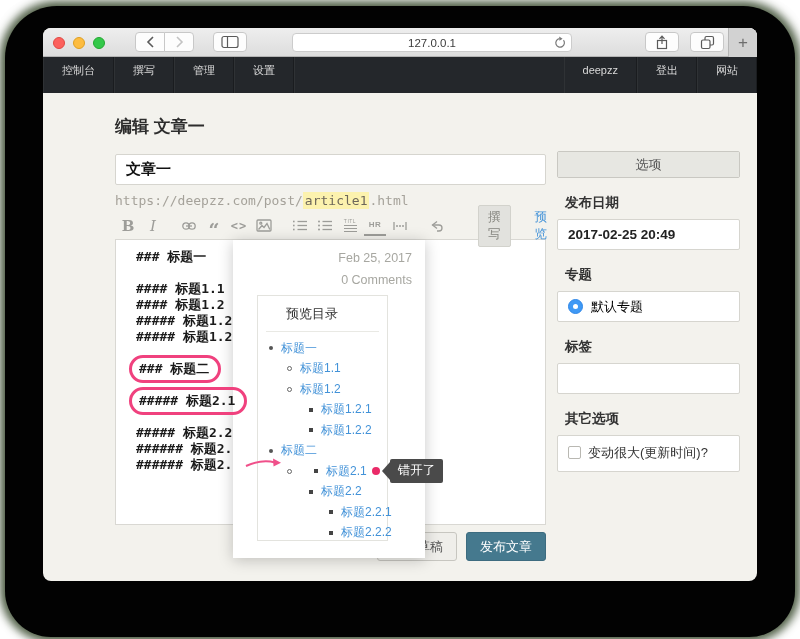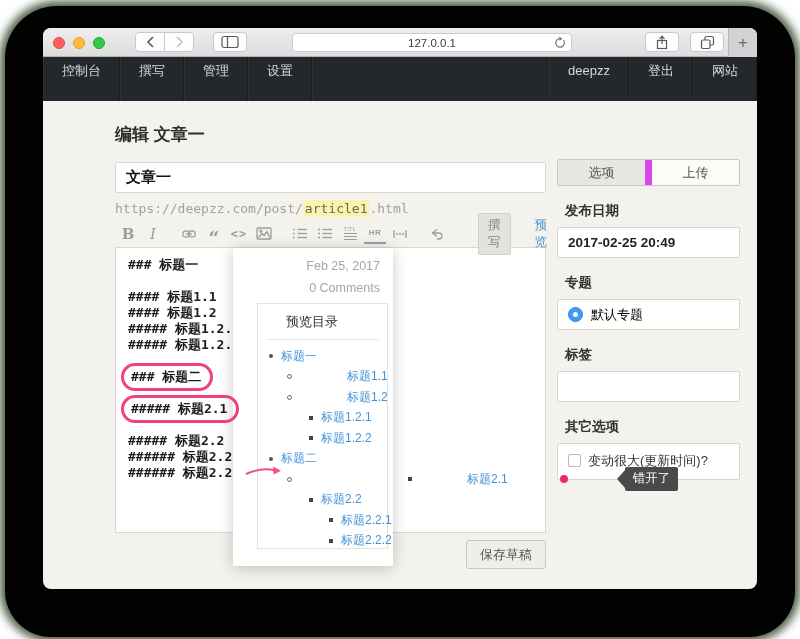--- a/index.html
+++ b/index.html
@@ -33,21 +33,21 @@
     border:1px solid #ccc; border-radius:4px; font-size:11.5px; color:#3c3c3c;
     display:flex; align-items:center; justify-content:center;margin-left:27px; }
   .reload { position:absolute; right:5px; top:2px; color:#7a7a7a; }
   .btn-share { left:602px; width:34px; }
   .btn-tabs  { left:647px; width:34px; }
   .plus-stub { position:absolute; right:0; top:0; width:29px; height:29px; background:#d2d2d2;
     border-left:1px solid #b5b5b5; border-radius:0 8px 0 0; color:#6e6e6e; font-size:17px;
     display:flex; align-items:center; justify-content:center; }
 
   
-  .navbar { height:44px; background:#24272b; display:flex; font-size:13px; color:#d9d9d9; }
+  .navbar { height:36px; background:#24272b; display:flex; font-size:11px; color:#d9d9d9; }
   .nav-item { line-height:27px; padding:0 18px; border-right:1px solid #1a1c1f;
     border-left:1px solid rgba(255,255,255,.05); cursor:default; }
   .nav-spacer { flex:1; border-left:1px solid rgba(255,255,255,.05); }
 
   
   .content { position:relative; display:flex; height:488px; background:#f3f2ed;
     border-radius:0 0 8px 8px; align-items:flex-start; }
   .main { width:431px; margin-left:72px; }
   .side { width:183px; margin-left:11px; }
 
@@ -73,59 +73,59 @@
   .t-sep { width:1px; height:15px; background:#dddcd6; margin:0 7px 0 4px; }
   .icon-titl { display:flex; flex-direction:column; align-items:center; }
   .icon-titl .tt { font-size:5px; letter-spacing:.5px; line-height:5px; color:#9d9d99; }
   .icon-titl .ln { width:13px; height:7px; margin-top:1px;
     background:repeating-linear-gradient(#9d9d99 0 1px, transparent 1px 3px); }
   .icon-hr { font-size:8px; font-weight:bold; border-bottom:2px solid #9d9d99; line-height:9px; letter-spacing:.5px; }
   .write-btn { background:#e2e2de; border:1px solid #d2d2cc; border-radius:2px; color:#85857f;
     font-size:12.5px; padding:3px 9px; margin-left:28px; }
   .preview-btn { color:#4292d8; font-size:12.5px; margin-left:24px; }
 
-  .editor-box { height:286px; background:#fff; border:1px solid #d9d8d3; padding:8px 12px; overflow:hidden; }
+  .editor-box { height:286px; background:#fff; border:1px solid #d9d8d3; padding:8px 20px; overflow:hidden; }
   .ed-line { height:16px; font-family:"DejaVu Sans Mono",monospace; font-size:13px; font-weight:bold;
     color:#1b1b1b; white-space:pre; }
   .circled { position:relative; z-index:30; border:3px solid #f0417e; border-radius:14px;
     padding:3px 9px 4px 7px; margin-left:-7px; }
 
   
   .btn-row { display:flex; justify-content:flex-end; gap:9px; margin-top:7px; }
   .btn { height:29px; border-radius:3px; font-size:13px; padding:0 13px; display:flex; align-items:center; }
   .btn-draft { background:#efeeea; border:1px solid #c7c6c0; color:#555; }
   .btn-publish { background:#45798e; border:1px solid #3d6c80; color:#fff; }
 
   
-  .overlay { position:absolute; left:118px; top:28px; width:160px; height:318px; background:#fff;
+  .overlay { position:absolute; left:118px; top:28px; width:192px; height:318px; background:#fff;
     box-shadow:0 2px 14px rgba(0,0,0,.22); z-index:10; }
   .ov-date { position:absolute; top:11px; right:13px; font-size:12.5px; color:#a7a7a1; }
   .ov-comments { position:absolute; top:33px; right:13px; font-size:12.5px; color:#a7a7a1; }
   .toc-box { position:absolute; left:24px; top:55px; width:131px; height:246px;
     border:1px solid #e3e3de; background:#fff; padding:9px 8px; overflow:visible; }
   .toc-title { font-size:13px; font-weight:normal; color:#333;margin-left:20px; }
   .toc-rule { border:none; border-top:1px solid #e9e9e4; margin:8px 0 6px; }
   .toc-row { height:20.5px; display:flex; align-items:center; white-space:nowrap; font-size:12px; }
   .toc-row a { color:#4292d8; text-decoration:none; }
-  .lv1 { padding-left:3px; } .lv2 { padding-left:21px;gap:47px; } .lv3 { padding-left:43px; } .lv4 { padding-left:63px; }
+  .lv1 { padding-left:3px; } .lv2 { padding-left:21px; } .lv3 { padding-left:43px; } .lv4 { padding-left:63px; }
   .b-disc { width:4px; height:4px; border-radius:50%; background:#555; margin-right:8px; flex:none; }
   .b-circ { width:5px; height:5px; border-radius:50%; border:1px solid #666; margin-right:8px; flex:none; }
   .b-sq   { width:4px; height:4px; background:#444; margin-right:8px; flex:none; }
   .gap14 { width:14px; flex:none; }
   .red-dot { width:8px; height:8px; border-radius:50%; background:#ea2a68; margin-left:5px; flex:none; }
   .tooltip { display:flex; align-items:center; margin-left:2px; }
   .tip-arrow { width:0; height:0; border-top:9px solid transparent; border-bottom:9px solid transparent;
     border-right:8px solid #4a4a4a; }
   .tip-body { background:#4a4a4a; color:#fff; font-size:12.5px; padding:3px 8px 4px; border-radius:2px; }
   .pink-arrow { position:absolute; left:12px; top:215px; z-index:40; }
 
   
   .side { font-size:13px; }
   .tabs { display:flex; margin-top:58px; border:1px solid #c9c8c2; border-radius:2px; height:27px;
-    overflow:hidden; background:#fbfbf8; }
+    overflow:hidden; background:#fbfbf8;flex-direction:column; }
   .tab { flex:1; text-align:center; line-height:25px; color:#555; font-size:13px; }
   .tab.active { background:#e7e7e2; }
   .tab + .tab { border-left:7px solid #d946ef; }
   .side-label { font-size:13.5px; font-weight:bold; color:#333; margin:16px 8px 7px; }
   .side-box { background:#fff; border:1px solid #d6d5cf; border-radius:2px; }
   .date-input { height:29px; font-size:13.5px; font-weight:bold; color:#222; }
   .topic-box { height:31px; display:flex; align-items:center; padding:0 10px; }
   .radio { width:15px; height:15px; border-radius:50%; background:#3f99f5; border:1px solid #2f87e8;
     display:flex; align-items:center; justify-content:center; margin-right:8px; flex:none; }
   .radio-dot { width:5px; height:5px; border-radius:50%; background:#fff; }
@@ -297,20 +297,21 @@
             <div class="ed-line"></div>
             <div class="ed-line"><span class="circled">##### 标题2.1</span></div>
             <div class="ed-line"></div>
             <div class="ed-line">##### 标题2.2</div>
             <div class="ed-line">###### 标题2.2.1</div>
             <div class="ed-line">###### 标题2.2.2</div>
           </div>
 
           <div class="btn-row">
             <div class="btn btn-draft">保存草稿</div>
+            <div class="btn btn-publish">发布文章</div>
           </div>
 
           <div class="overlay">
             <div class="ov-date">Feb 25, 2017</div>
             <div class="ov-comments">0 Comments</div>
 
             <div class="toc-box">
               <div class="toc-title">预览目录</div>
               <hr class="toc-rule">
 

